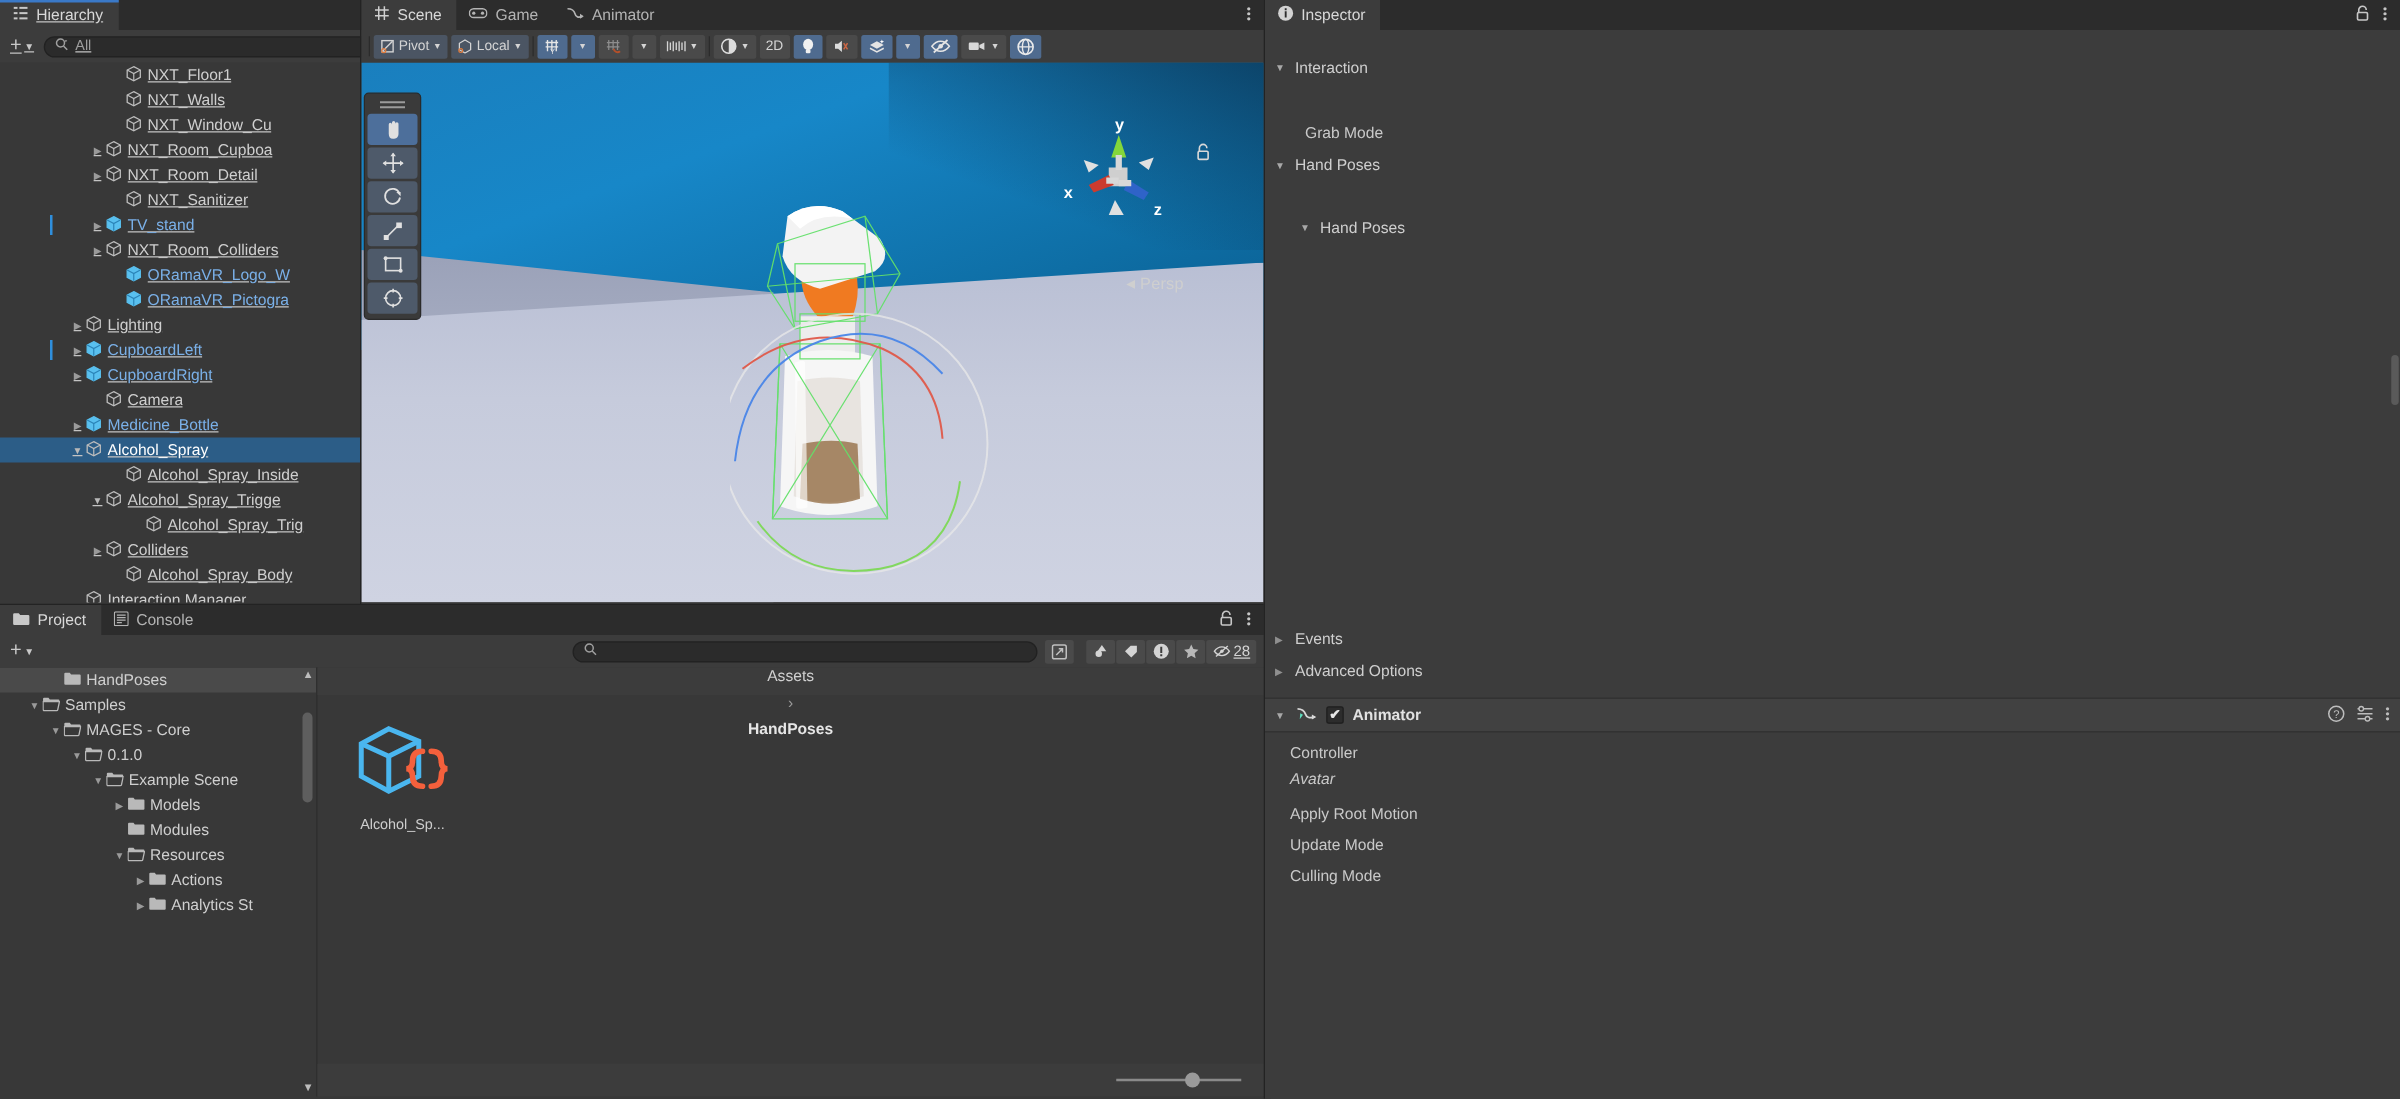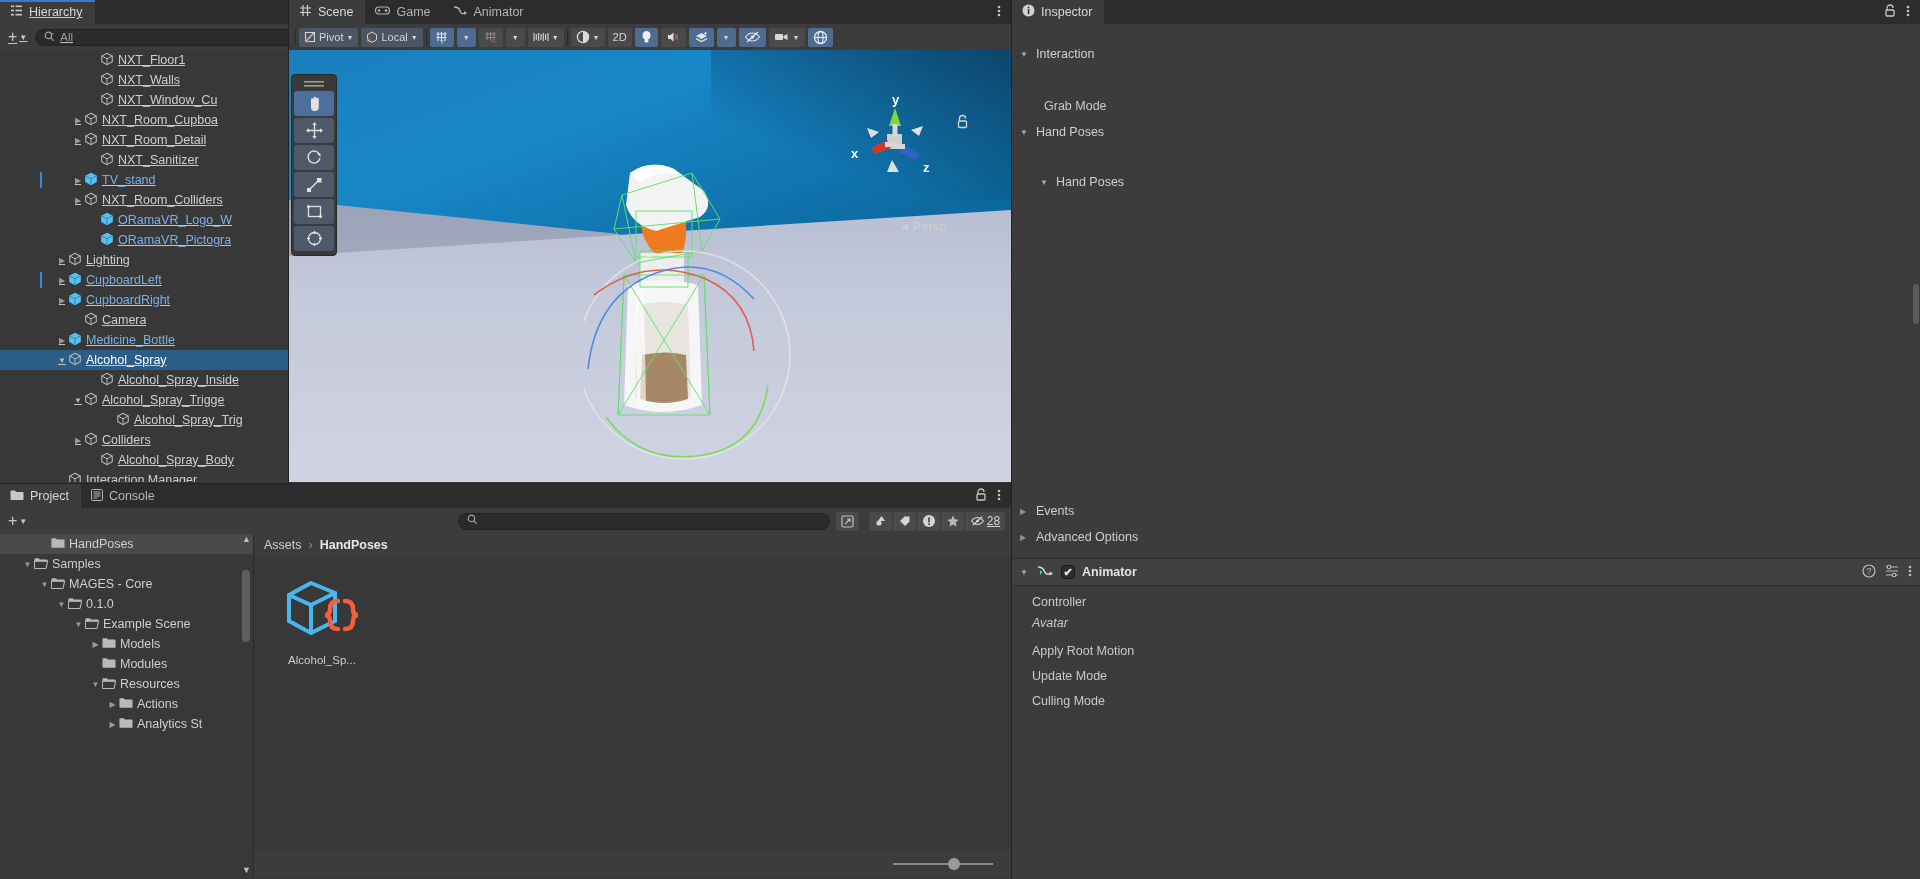--- a/index.html
+++ b/index.html
@@ -177,21 +177,21 @@
   .prow .flabel { margin-left: 4px; }
   .proj-scroll-track { position: absolute; right: 1px; top: 0; width: 11px; height: 343px; }
   .proj-scroll-up, .proj-scroll-dn { color: #bdbdbd; font-size: 9px; text-align: center; height: 12px; }
   .proj-scroll-thumb {
     position: absolute; right: 2px; top: 36px; width: 8px; height: 72px;
     background: #5e5e5e; border-radius: 4px;
   }
   .proj-right { flex: 1; background: #383838; position: relative; border-left: 1px solid #2c2c2c;}
   .breadcrumb {
     height: 22px; display: flex; align-items: center; gap: 7px; padding: 0 10px;
-    font-size: 12.5px; color: #d0d0d0; background: #3c3c3c;
+    font-size: 12.5px; color: #d0d0d0; background: #3c3c3c; flex-direction: column;
   }
   .breadcrumb .sep { color: #9a9a9a; }
   .breadcrumb .cur { color: #e6e6e6; font-weight: bold; }
   .asset-grid { padding: 16px 0 0 22px; display: flex; flex-wrap: wrap; gap: 14px; }
   .asset-item { width: 92px; text-align: center; }
   .asset-thumb { height: 78px; display: flex; align-items: center; justify-content: center; }
   .asset-name { font-size: 11.5px; color: #cdcdcd; margin-top: 4px; }
   .proj-footer {
     position: absolute; left: 0; right: 0; bottom: 0; height: 26px; background: #3c3c3c;
     display: flex; align-items: center; justify-content: flex-end; padding-right: 18px;

